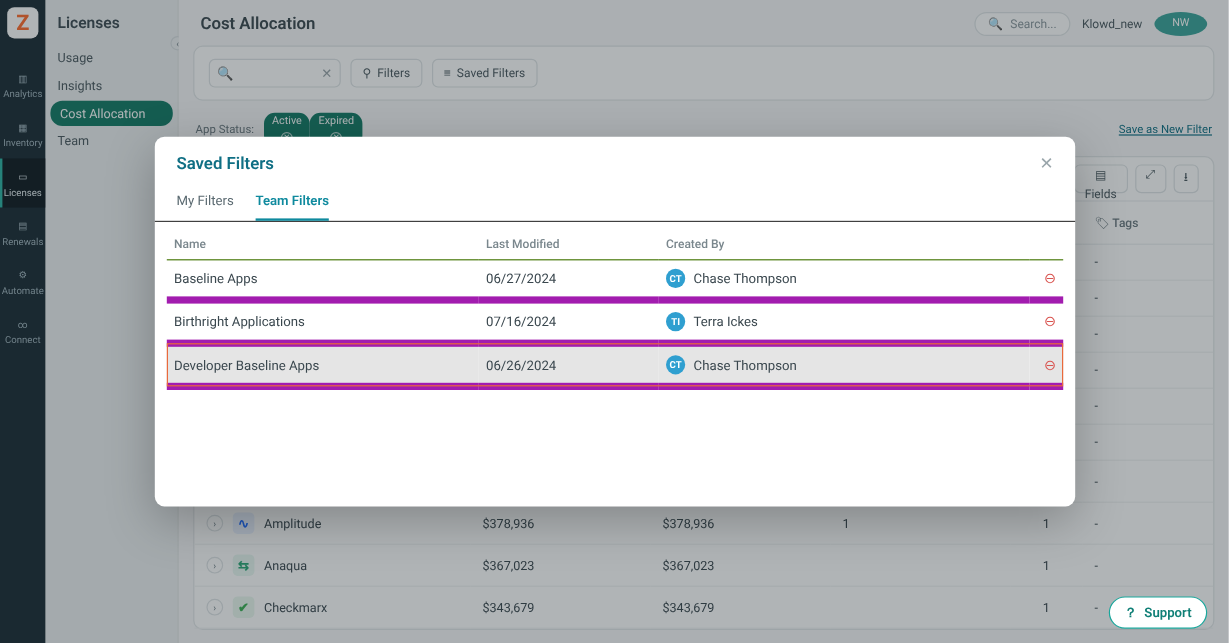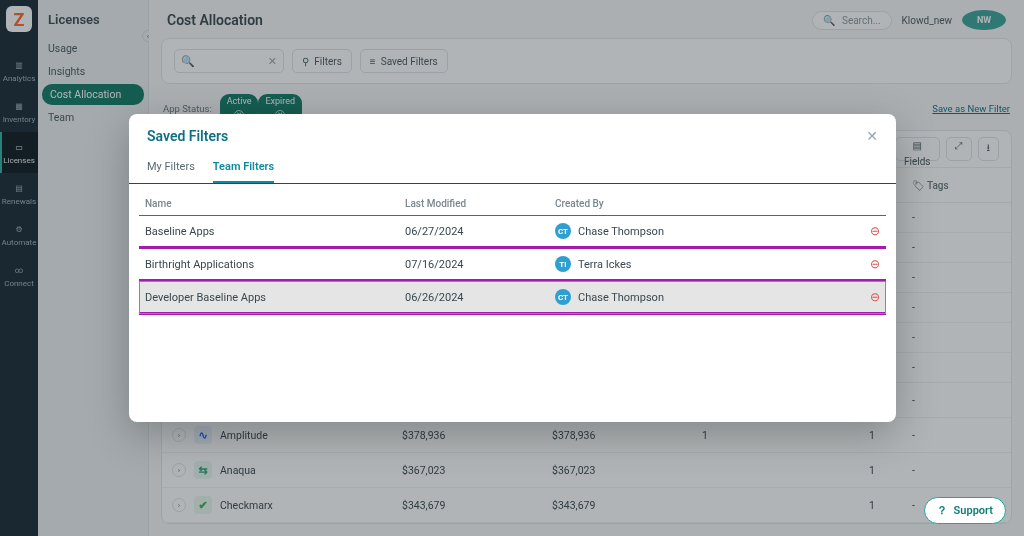--- a/index.html
+++ b/index.html
@@ -20,21 +20,21 @@
   .sidebar-item { font-size: 10.5px; color: #4a585f; padding: 5px 10px; cursor: pointer; }
   .sidebar-item.active { background: #117a65; color: #fff; border-radius: 10px; margin: 1px 4px; padding: 4px 8px; }
 
   
   .main { position: absolute; left: 149px; top: 0; right: 0; height: 100%; background: #f7f8f9; }
   .main-head { display: flex; align-items: center; justify-content: space-between; padding: 10px 18px 8px; }
   .main-title { font-size: 14px; font-weight: 600; color: #3a474e; }
   .head-right { display: flex; align-items: center; gap: 10px; }
   .search-pill { display: flex; align-items: center; gap: 6px; border: 1px solid #dfe4e6; border-radius: 14px; padding: 3px 10px; font-size: 10px; color: #8a979d; background: #fff; }
   .user-name { font-size: 10px; color: #4a585f; }
-  .avatar-sm { width: 44px; height: 20px; border-radius: 50%; background: #3aa39a; color: #fff; font-size: 9px; font-weight: 700; display: flex; align-items: center; justify-content: center; }
+  .avatar-sm { width: 44px; height: 20px; border-radius: 50%; background: #3aa39a; color: #fff; font-size: 9px; font-weight: 400; display: flex; align-items: center; justify-content: center; }
 
   .card { margin: 0 12px 10px; border: 1px solid #e2e6e8; border-radius: 8px; background: #fff; }
   .filterbar { display: flex; align-items: center; gap: 8px; padding: 10px 12px; }
   .searchbox { flex: 0 0 110px; display: flex; align-items: center; border: 1px solid #dfe4e6; border-radius: 5px; height: 24px; padding: 0 6px; color: #98a3a8; justify-content: space-between; font-size: 11px; }
   .pill-btn { display: flex; align-items: center; gap: 5px; border: 1px solid #dfe4e6; border-radius: 5px; height: 24px; padding: 0 9px; font-size: 10px; color: #4a585f; background: #fff; cursor: pointer; }
   .status-row { display: flex; align-items: center; gap: 8px; padding: 0 2px 8px 2px; margin: 0 12px; font-size: 9.5px; color: #6a787f; }
   .chip { display: inline-flex; align-items: center; gap: 4px; background: #117a65; color: #fff; border-radius: 9px; padding: 2px 7px; font-size: 9px; flex-direction: column; }
   .chip .x { width: 10px; height: 10px; border: 1px solid rgba(255,255,255,0.7); border-radius: 50%; display: inline-flex; align-items: center; justify-content: center; font-size: 7px; }
   .save-link { margin-left: auto; font-size: 9.5px; color: #0f6f84; text-decoration: underline; cursor: pointer; }
   .toolbar-right { display: flex; justify-content: flex-end; gap: 6px; padding: 6px 12px; }
@@ -53,21 +53,21 @@
   .modal { position: absolute; left: 129px; top: 114px; width: 767px; height: 308px; background: #fff; border-radius: 8px; box-shadow: 0 12px 40px rgba(0,0,0,0.25); display: flex; flex-direction: column; }
   .modal-head { display: flex; align-items: center; justify-content: space-between; padding: 14px 18px 10px; }
   .modal-title { font-size: 14px; font-weight: 600; color: #0f6f84; }
   .modal-close { color: #9aa6ab; font-size: 14px; cursor: pointer; background: none; border: none; }
   .modal-tabs { display: flex; gap: 18px; padding: 0 18px; border-bottom: 1px solid #404040; font-size: 11px; }
   .mtab { padding: 6px 0 8px; color: #5b6a71; cursor: pointer; border-bottom: 2px solid transparent; }
   .mtab.active { color: #0f8a9e; border-bottom-color: #0f8a9e; font-weight: 600; }
   .modal-body { padding: 8px 10px 10px; flex: 1; }
   .mtbl { width: 100%; border-collapse: collapse; }
   .mtbl th { text-align: left; font-size: 10px; font-weight: 500; color: #7a878d; padding: 6px 6px; border-bottom: 1px solid #4d7c0f; }
-  .mtbl td { font-size: 11px; color: #3a474e; padding: 7px 6px; border-bottom: 3px solid #a21caf; }
+  .mtbl td { font-size: 11px; color: #3a474e; padding: 7px 6px; border-bottom: 6px solid #a21caf; }
   .mrow.hl td { background: #e5e5e5; }
   .mrow.hl { outline: 1.5px solid #e96a3c; outline-offset: -1px; }
   .user-cell { display: flex; align-items: center; gap: 7px; }
   .ubadge { width: 16px; height: 16px; border-radius: 50%; font-size: 8px; font-weight: 700; color: #fff; display: flex; align-items: center; justify-content: center; }
   .del { color: #d9534f; font-size: 12px; cursor: pointer; }
   .col-act { width: 28px; text-align: right; }
 
   
   .support { position: absolute; right: 18px; bottom: 12px; border: 1.5px solid #1aa79c; color: #0f7f76; background: #fff; border-radius: 16px; padding: 5px 12px; font-size: 11px; font-weight: 600; display: flex; align-items: center; gap: 6px; cursor: pointer; }
 </style>

